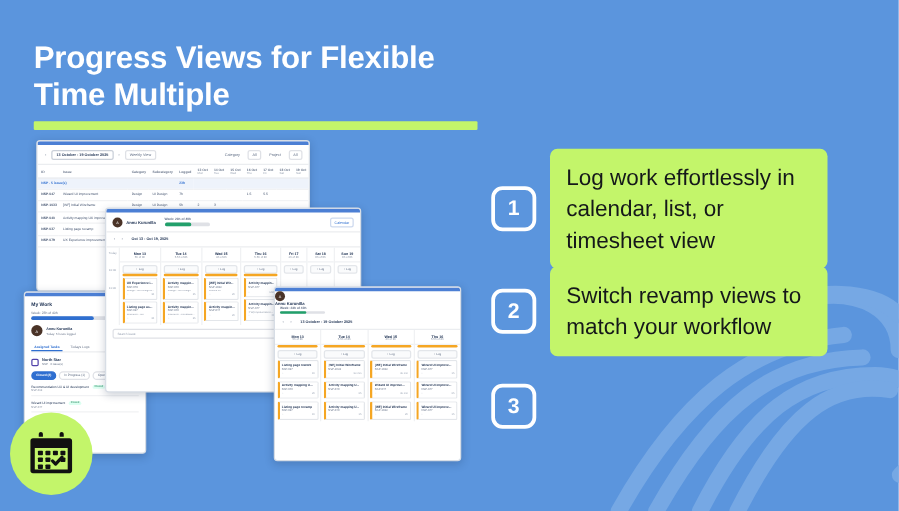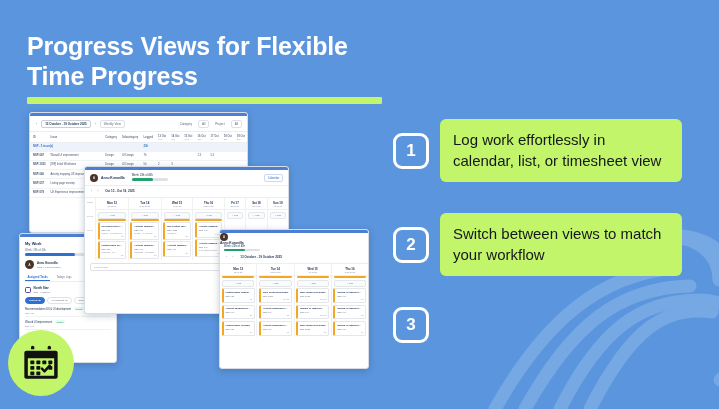--- a/index.html
+++ b/index.html
@@ -46,24 +46,24 @@
     font-size: 17px; font-weight: bold;
     display: flex; align-items: center; justify-content: center;
     margin-right: 11px;
     background: transparent;
   }
   .step-box {
     background: #c3f56a;
     border-radius: 6px;
     padding: 11px 13px;
     color: #15181a;
-    font-size: 15px;
+    font-size: 18px;
     line-height: 1.38;
     font-weight: 500;
-    width: 242px;
+    width: 222px;
     min-height: 56px;
     display: flex; align-items: center;
   }
   #step1 { left: 393px; top: 119px; }
   #step2 { left: 393px; top: 213px; }
   #step3 { left: 393px; top: 307px; }
 
   
   #cal-badge {
     position: absolute; left: 8px; top: 330px;
@@ -199,21 +199,21 @@
       <path d="M525 409 C 572 325, 618 288, 690 286"></path>
       <path d="M495 409 C 545 320, 600 275, 675 268"></path>
       <path d="M640 240 C 690 228, 719 250, 719 280"></path>
       <path d="M600 250 C 655 228, 700 232, 719 252"></path>
     </g>
   </svg>
 
   <div id="headline">
     <h1>
       <span>Progress Views for Flexible</span><br>
-      <span>Time Progress</span>
+      <span>Time Multiple</span>
     </h1>
   </div>
   <div id="rule"></div>
 
   <div class="win" id="win-sheet">
     <div class="bar"></div>
     <div class="sheet-top">
       <span class="arrowbtn">‹</span>
       <span class="pill dark">13 October - 19 October 2025</span>
       <span class="arrowbtn">›</span>
@@ -724,20 +724,20 @@
 
   <div class="step" id="step1">
     <div class="step-num">1</div>
     <div class="step-box">
       <span>Log work effortlessly in calendar, list, or timesheet view</span>
     </div>
   </div>
   <div class="step" id="step2">
     <div class="step-num">2</div>
     <div class="step-box">
-      <span>Switch between views to match your workflow</span>
+      <span>Switch revamp views to match your workflow</span>
     </div>
   </div>
   <div class="step" id="step3">
     <div class="step-num">3</div>
   </div>
 
 </div>
 
 </body></html>

